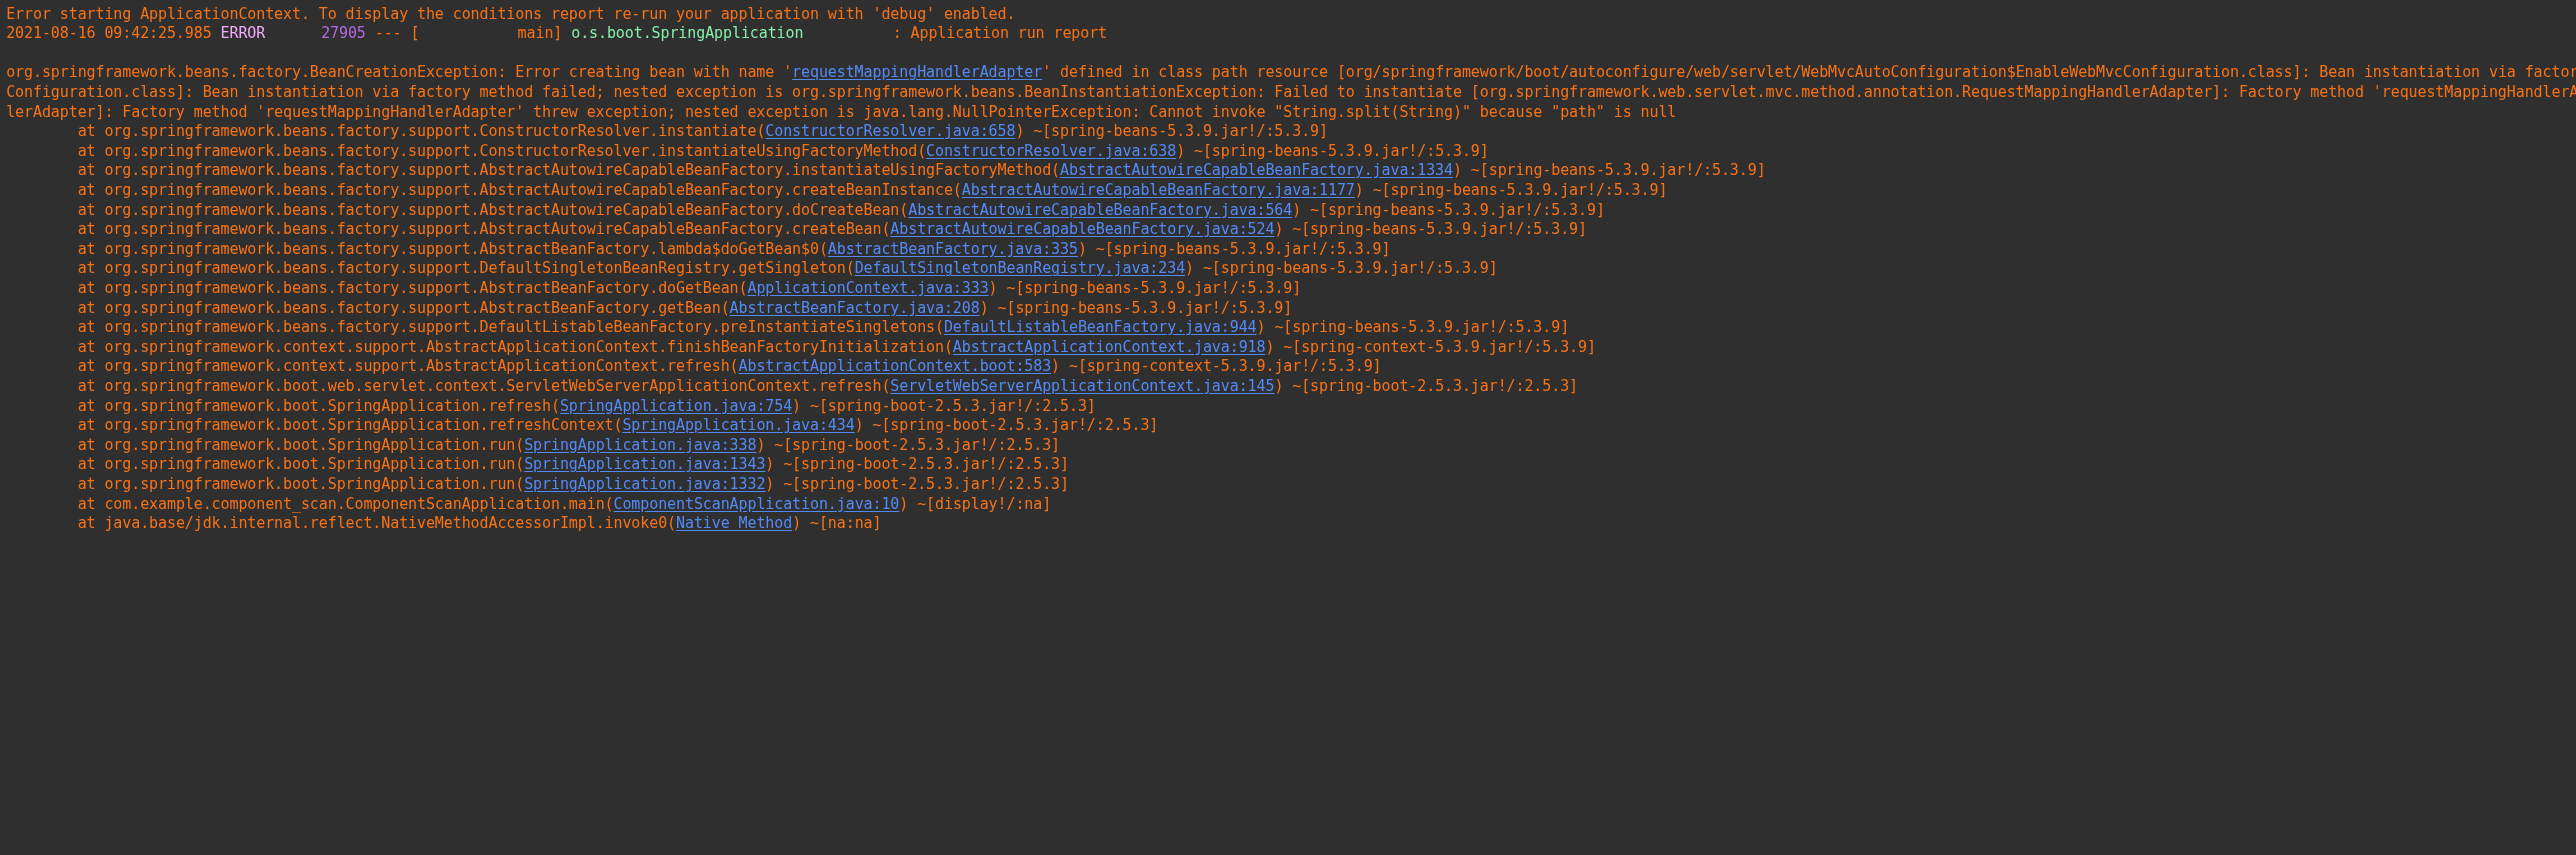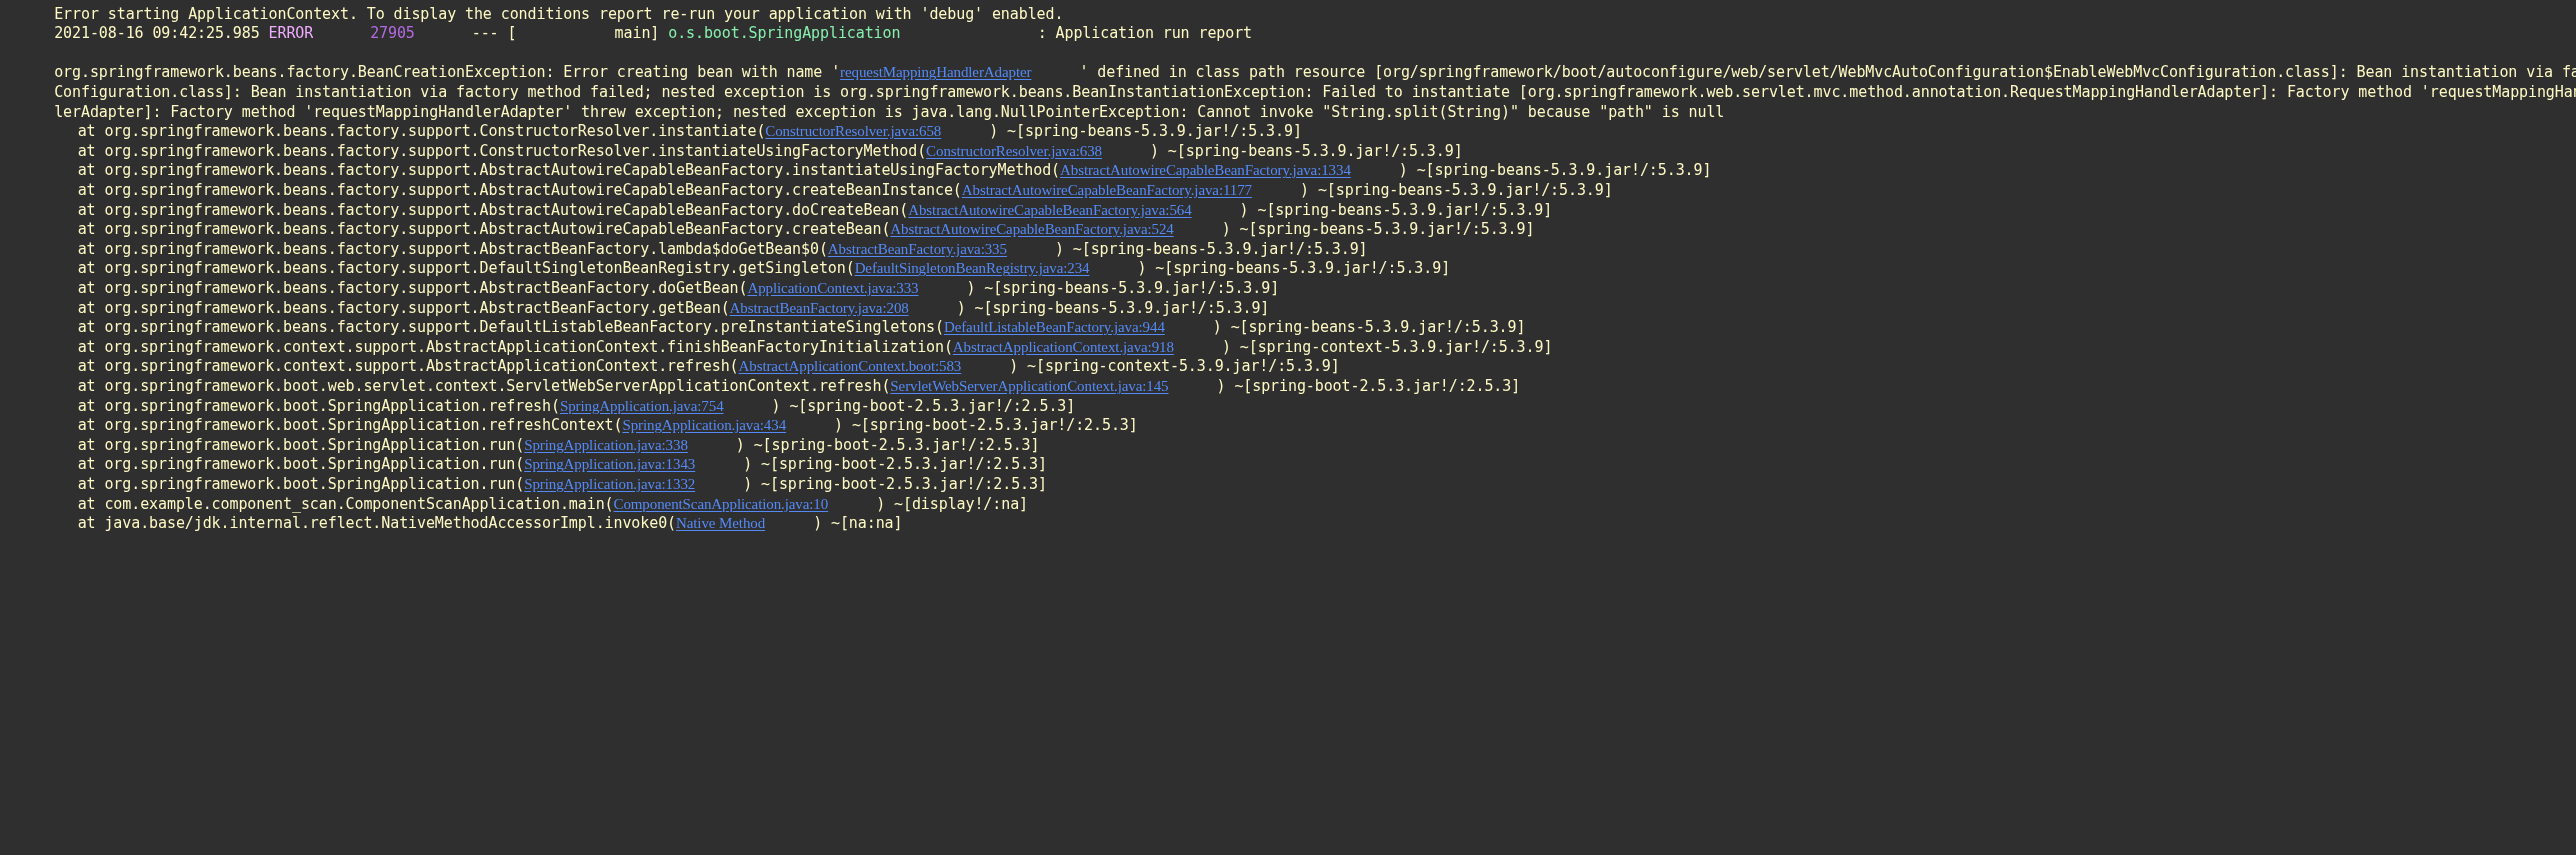--- a/index.html
+++ b/index.html
@@ -28,30 +28,29 @@
     font-size: 15px;
     line-height: 19.6px;
     color: #bbbbbb;
     letter-spacing: -0.1px;
     height: 19.6px;
     overflow: hidden;
   }
   .line.blank {
     color: transparent;
   }
-  .tok-plain   { color: #fef9c3; margin-left: 48px; }
+  .tok-plain   { color: #f97316; }
   .tok-error   { color: #f0abfc; }
-  .tok-pid     { color: #b36ae2; }
+  .tok-pid     { color: #b36ae2; margin-left: 47px; }
   .tok-logger  { color: #86efac; }
   .tok-link    {
     color: #548af7;
     text-decoration: underline;
     text-underline-offset: 2.3px;
     cursor: pointer;
-    font-family: Liberation Serif, serif;
   }
   .caret-col {
     position: absolute;
     left: 0;
     top: 0;
     width: 2.3px;
     height: 855px;
     background: #2f2f2f;
   }
 </style>

